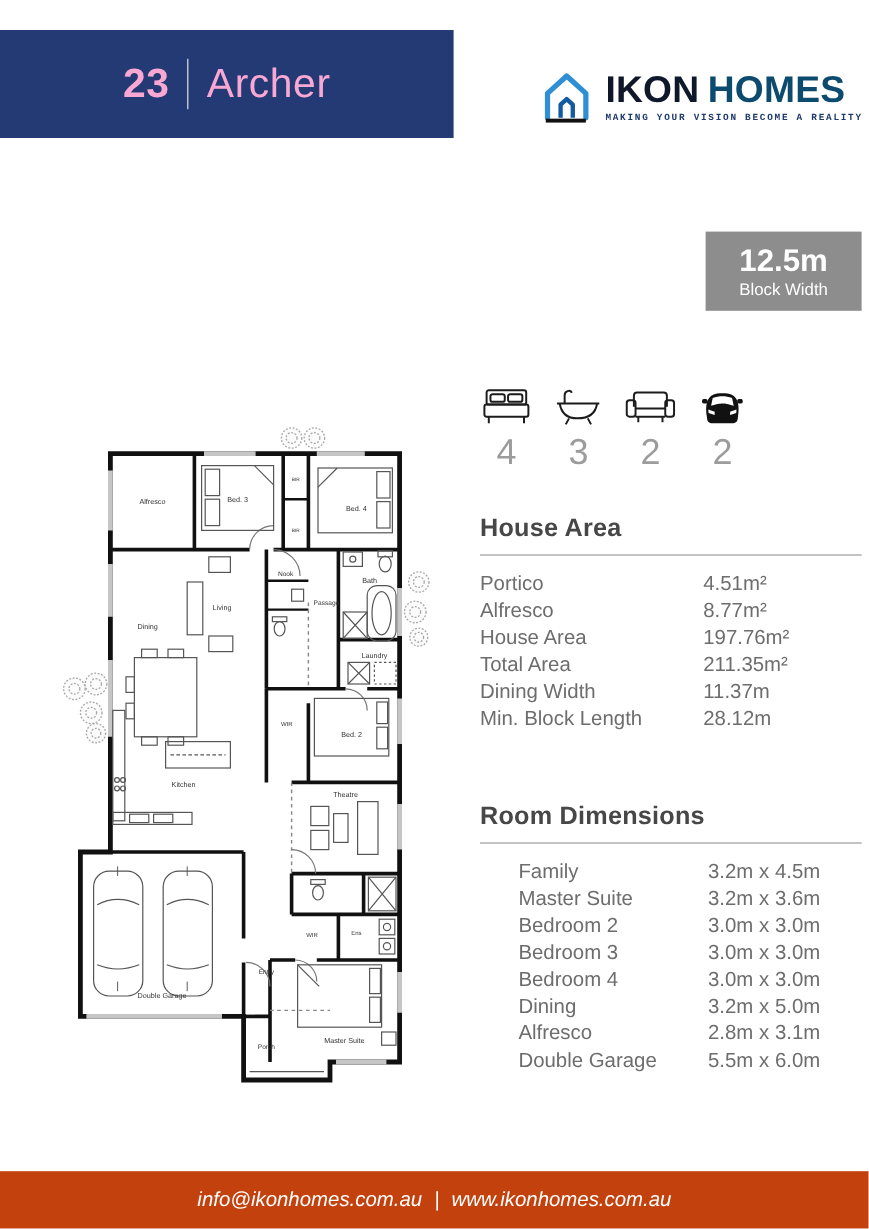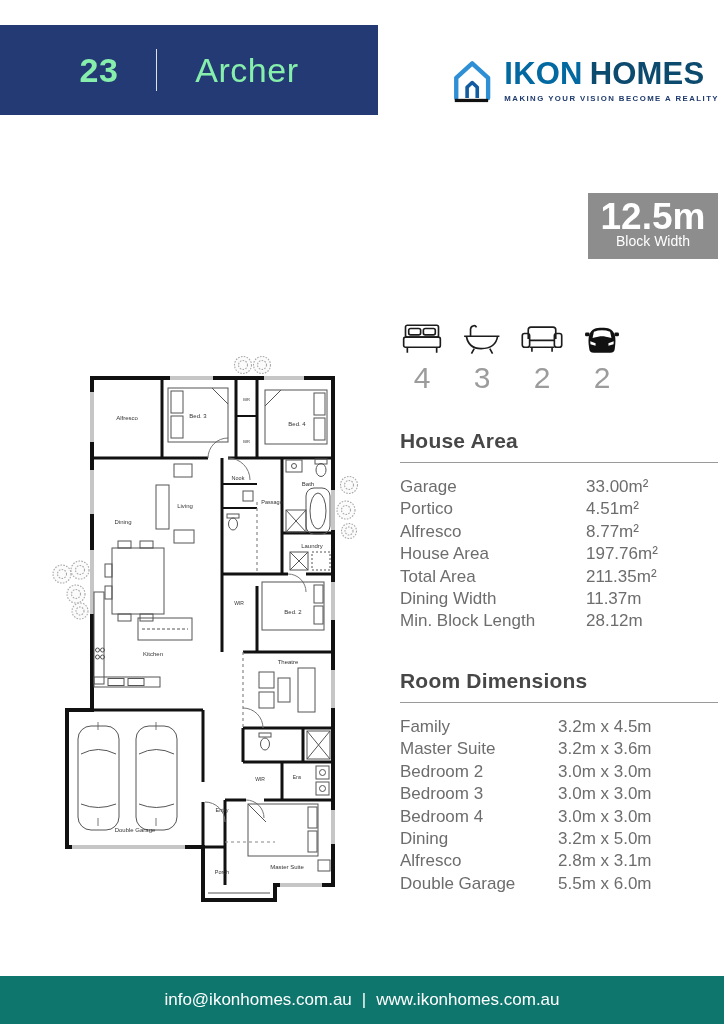--- a/index.html
+++ b/index.html
@@ -2,63 +2,63 @@
 <html><head>
 <meta charset="utf-8">
 <style>
   * { margin:0; padding:0; box-sizing:border-box; }
   html,body { background:#ffffff; }
   body { font-family:"Liberation Sans", sans-serif; }
   .page { position:relative; width:724px; height:1024px; background:#fff; overflow:hidden; }
 
   
   .banner { position:absolute; left:0; top:25px; width:378px; height:90px; background:#233a74;
-            display:flex; align-items:center; justify-content:center; color:#86efac;gap:23px; }
+            display:flex; align-items:center; justify-content:center; color:#f9a8d4; }
   .banner .num { font-size:34px; font-weight:700; letter-spacing:0.5px; }
   .banner .divider { width:1px; height:42px; background:rgba(255,255,255,0.85); margin:0 15px; }
   .banner .name { font-size:34px; font-weight:400; letter-spacing:0.5px; }
 
   
   .logo { position:absolute; left:449px; top:44px; width:270px; height:72px; display:flex; align-items:center; gap:9px; }
   .logo-text { display:flex; flex-direction:column; }
   .brand { font-size:31px; font-weight:700; letter-spacing:0.2px; line-height:34px; white-space:nowrap; }
-  .brand .first { color:#0369a1; }
+  .brand .first { color:#0f172a; }
   .brand .second { color:#0c4a6e; margin-left:7px; }
-  .tagline { font-size:7.8px; font-weight:700; letter-spacing:1.45px; color:#1e3a6d; margin-top:3px; white-space:nowrap; }
+  .tagline { font-size:7.8px; font-weight:700; letter-spacing:1.45px; color:#1e3a6d; margin-top:3px; white-space:nowrap;font-family:Liberation Mono, monospace; }
 
   
   .badge { position:absolute; left:588px; top:193px; width:130px; height:66px; background:#8d8d8d;
            color:#fff; display:flex; flex-direction:column; align-items:center; justify-content:center; }
-  .badge .bw-value { font-size:37px; font-weight:700; line-height:30px; }
+  .badge .bw-value { font-size:26px; font-weight:700; line-height:30px; }
   .badge .bw-label { font-size:14px; font-weight:300; line-height:19px; }
 
   
   .stats { position:absolute; left:392px; top:320px; width:242px; display:flex; }
   .stat { width:60px; display:flex; flex-direction:column; align-items:center; }
   .stat svg { width:44px; height:38px; }
   .stat .count { margin-top:4px; font-size:30px; font-weight:400; color:#9c9c9c; line-height:32px; }
 
   
   .section { position:absolute; left:400px; width:318px; color:#6d6d6d; }
   .section.house { top:429px; }
   .section.rooms { top:669px; }
   .sec-title { font-size:21px; font-weight:700; color:#474747; letter-spacing:0.2px; }
   .sec-rule { border:0; border-top:1px solid #9a9a9a; margin-top:9px; }
   .sec-list { margin-top:13px; }
   .spec-row { display:grid; font-size:17px; line-height:22.4px; }
   .house .spec-row { grid-template-columns:186px 1fr; }
-  .rooms .spec-row { grid-template-columns:158px 1fr; }
+  .rooms .spec-row { grid-template-columns:158px 1fr;margin-left:32px; }
 
   
   .plan { position:absolute; left:50px; top:352px; width:312px; height:552px; }
   .plan text { font-family:"Liberation Sans", sans-serif; fill:#333; }
 
   
-  .footer { position:absolute; left:0; top:976px; width:724px; height:48px; background:#0f766e;
-            display:flex; align-items:center; justify-content:center; color:#fff; font-size:17px; font-weight:300; }
+  .footer { position:absolute; left:0; top:976px; width:724px; height:48px; background:#c2410c;
+            display:flex; align-items:center; justify-content:center; color:#fff; font-size:17px; font-weight:300;font-style:italic; }
   .footer span { margin:0 5px; }
 </style>
 </head>
 <body>
 
 <div class="page">
 
   <div class="banner">
     <span class="num">23</span>
     <span class="divider"></span>
@@ -124,24 +124,20 @@
         <path d="M36.8,22.5 L31,24.6 L31,27.4 L36.6,25.6 Z" fill="#fff"></path>
       </svg>
       <div class="count">2</div>
     </div>
   </div>
 
   <div class="section house">
     <div class="sec-title">House Area</div>
     <hr class="sec-rule">
     <div class="sec-list">
-      <div class="spec-row">
-          <span>Garage</span>
-          <span>33.00m²</span>
-        </div>
       <div class="spec-row">
           <span>Portico</span>
           <span>4.51m²</span>
         </div>
       <div class="spec-row">
           <span>Alfresco</span>
           <span>8.77m²</span>
         </div>
       <div class="spec-row">
           <span>House Area</span>

